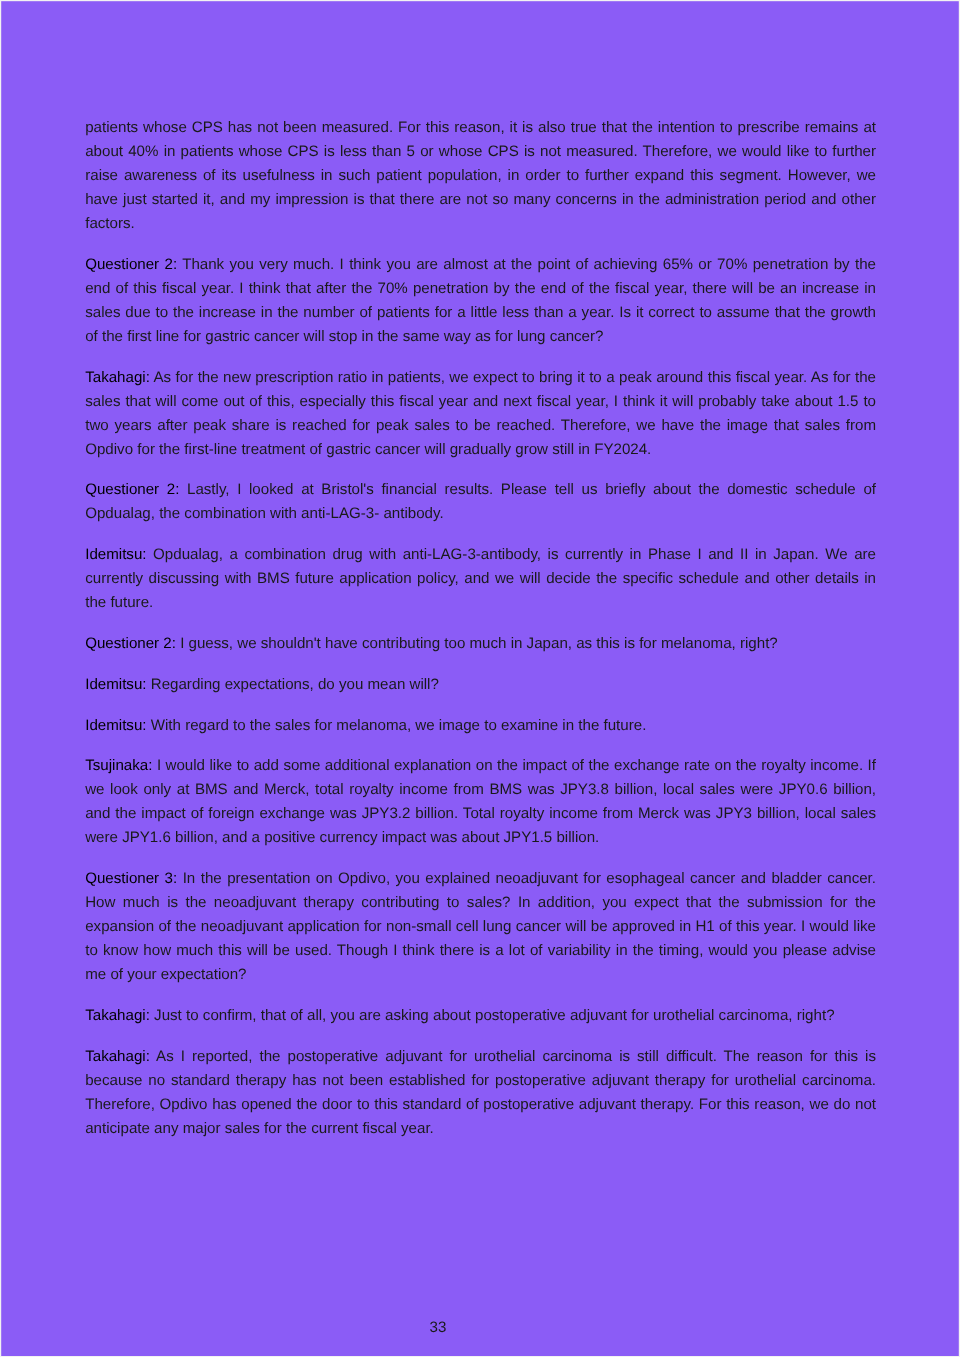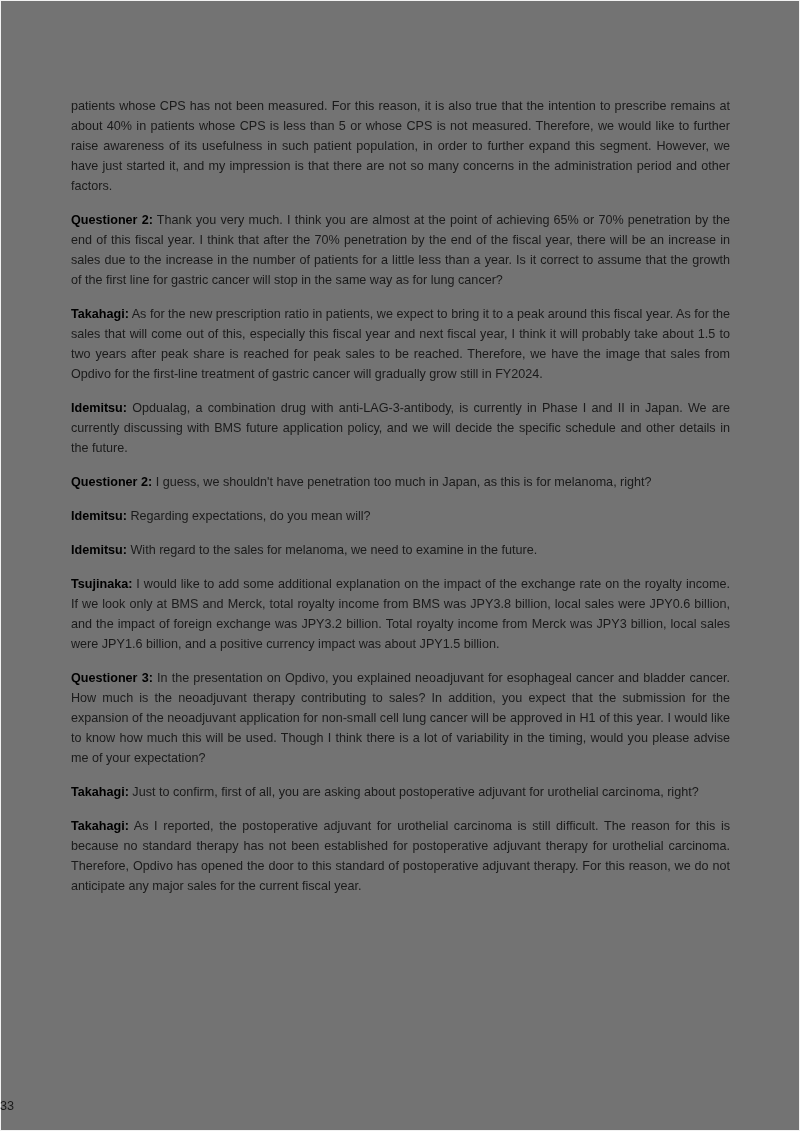--- a/index.html
+++ b/index.html
@@ -7,21 +7,21 @@
     padding: 0;
     background: #ffffff;
   }
   body {
     font-family: "Liberation Sans", sans-serif;
   }
   .page {
     position: relative;
     width: 800px;
     height: 1131px;
-    background: #737373;
+    background: #8b5cf6;
     box-sizing: border-box;
     overflow: hidden;
   }
   .page-edge {
     position: absolute;
     inset: 0;
     border: 1px solid #f2f2f2;
     pointer-events: none;
   }
   .content {
@@ -37,48 +37,49 @@
     color: #1a1a1a;
     text-align: justify;
     text-justify: inter-word;
     hyphens: none;
     -webkit-hyphens: none;
   }
   .para:last-child {
     margin-bottom: 17px;
   }
   .speaker {
-    font-weight: bold;
+    font-weight: normal;
     color: #000000;
   }
   .page-number {
     position: absolute;
     left: 0;
     top: 1098px;
     width: 730px;
-    text-align: left;
+    text-align: center;
     font-size: 12.6px;
     line-height: 16px;
     color: #1a1a1a;
   }
 </style>
 </head>
 <body>
 
 <div class="page">
   <div class="page-edge"></div>
 
   <div class="content" id="content">
       <p class="para"><span class="body-text">patients whose CPS has not been measured. For this reason, it is also true that the intention to prescribe remains at about 40% in patients whose CPS is less than 5 or whose CPS is not measured. Therefore, we would like to further raise awareness of its usefulness in such patient population, in order to further expand this segment. However, we have just started it, and my impression is that there are not so many concerns in the administration period and other factors.</span></p>
       <p class="para"><span class="speaker">Questioner 2:</span><span class="body-text"> Thank you very much. I think you are almost at the point of achieving 65% or 70% penetration by the end of this fiscal year. I think that after the 70% penetration by the end of the fiscal year, there will be an increase in sales due to the increase in the number of patients for a little less than a year. Is it correct to assume that the growth of the first line for gastric cancer will stop in the same way as for lung cancer?</span></p>
       <p class="para"><span class="speaker">Takahagi:</span><span class="body-text"> As for the new prescription ratio in patients, we expect to bring it to a peak around this fiscal year. As for the sales that will come out of this, especially this fiscal year and next fiscal year, I think it will probably take about 1.5 to two years after peak share is reached for peak sales to be reached. Therefore, we have the image that sales from Opdivo for the first-line treatment of gastric cancer will gradually grow still in FY2024.</span></p>
+      <p class="para"><span class="speaker">Questioner 2:</span><span class="body-text"> Lastly, I looked at Bristol's financial results. Please tell us briefly about the domestic schedule of Opdualag, the combination with anti-LAG-3- antibody.</span></p>
       <p class="para"><span class="speaker">Idemitsu:</span><span class="body-text"> Opdualag, a combination drug with anti-LAG-3-antibody, is currently in Phase I and II in Japan. We are currently discussing with BMS future application policy, and we will decide the specific schedule and other details in the future.</span></p>
-      <p class="para"><span class="speaker">Questioner 2:</span><span class="body-text"> I guess, we shouldn't have penetration too much in Japan, as this is for melanoma, right?</span></p>
+      <p class="para"><span class="speaker">Questioner 2:</span><span class="body-text"> I guess, we shouldn't have contributing too much in Japan, as this is for melanoma, right?</span></p>
       <p class="para"><span class="speaker">Idemitsu:</span><span class="body-text"> Regarding expectations, do you mean will?</span></p>
-      <p class="para"><span class="speaker">Idemitsu:</span><span class="body-text"> With regard to the sales for melanoma, we need to examine in the future.</span></p>
+      <p class="para"><span class="speaker">Idemitsu:</span><span class="body-text"> With regard to the sales for melanoma, we image to examine in the future.</span></p>
       <p class="para"><span class="speaker">Tsujinaka:</span><span class="body-text"> I would like to add some additional explanation on the impact of the exchange rate on the royalty income. If we look only at BMS and Merck, total royalty income from BMS was JPY3.8 billion, local sales were JPY0.6 billion, and the impact of foreign exchange was JPY3.2 billion. Total royalty income from Merck was JPY3 billion, local sales were JPY1.6 billion, and a positive currency impact was about JPY1.5 billion.</span></p>
       <p class="para"><span class="speaker">Questioner 3:</span><span class="body-text"> In the presentation on Opdivo, you explained neoadjuvant for esophageal cancer and bladder cancer. How much is the neoadjuvant therapy contributing to sales? In addition, you expect that the submission for the expansion of the neoadjuvant application for non-small cell lung cancer will be approved in H1 of this year. I would like to know how much this will be used. Though I think there is a lot of variability in the timing, would you please advise me of your expectation?</span></p>
-      <p class="para"><span class="speaker">Takahagi:</span><span class="body-text"> Just to confirm, first of all, you are asking about postoperative adjuvant for urothelial carcinoma, right?</span></p>
+      <p class="para"><span class="speaker">Takahagi:</span><span class="body-text"> Just to confirm, that of all, you are asking about postoperative adjuvant for urothelial carcinoma, right?</span></p>
       <p class="para"><span class="speaker">Takahagi:</span><span class="body-text"> As I reported, the postoperative adjuvant for urothelial carcinoma is still difficult. The reason for this is because no standard therapy has not been established for postoperative adjuvant therapy for urothelial carcinoma. Therefore, Opdivo has opened the door to this standard of postoperative adjuvant therapy. For this reason, we do not anticipate any major sales for the current fiscal year.</span></p>
     </div>
 
   <div class="page-number">33</div>
 </div>
 
 </body></html>

